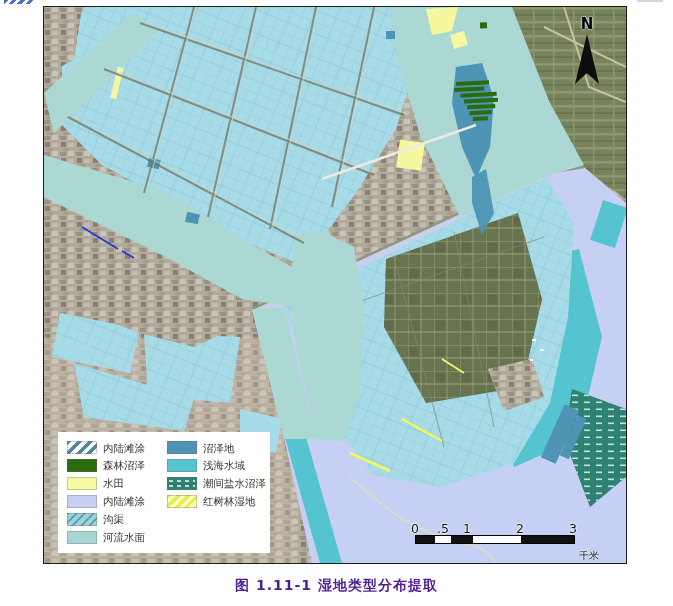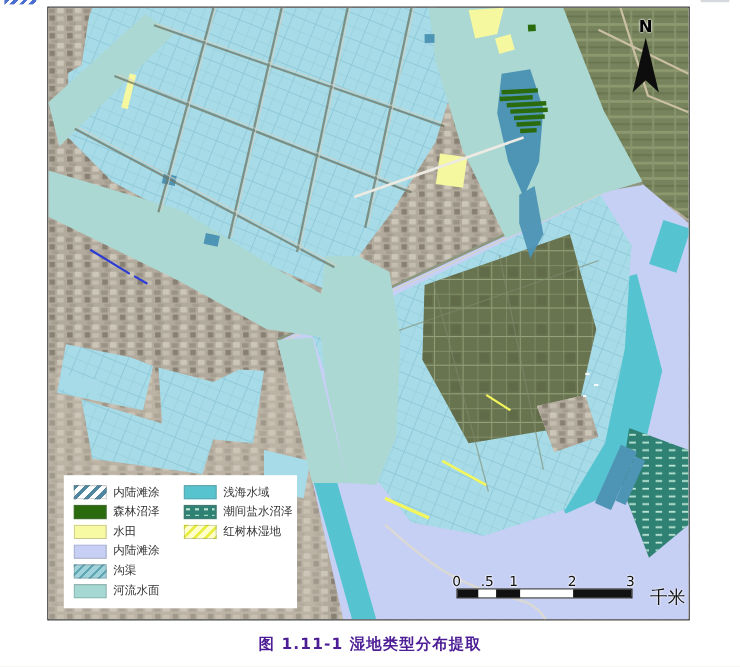--- a/index.html
+++ b/index.html
@@ -33,22 +33,22 @@
         background:repeating-linear-gradient(90deg,#b9e4d4 0 4px,rgba(0,0,0,0) 4px 8px);}
   .sw10::before{top:3px;} .sw10::after{bottom:3px;}
   .sw11{background:repeating-linear-gradient(135deg,#e8ee45 0 3px,#fdfec9 3px 7px);}
   
   .sbar{position:absolute;left:415px;top:521px;z-index:3;color:#111;}
   .sbar .num{position:absolute;top:0;transform:translateX(-50%);font-size:12.5px;
         text-shadow:0 0 2px #fff,0 0 2px #fff,0 0 2px #fff;}
   .sbar .bar{position:absolute;left:0;top:14px;width:158px;height:7px;border:1px solid #000;
         display:flex;background:#fff;}
   .sbar .seg{height:100%;}
-  .sbar .unit{position:absolute;left:164px;top:12px;font-size:16px;white-space:nowrap;
-        text-shadow:0 0 2px #fff,0 0 2px #fff;margin-left:12px;}
+  .sbar .unit{position:absolute;left:164px;top:28px;font-size:10px;white-space:nowrap;
+        text-shadow:0 0 2px #fff,0 0 2px #fff;}
   
   .north{position:absolute;left:562px;top:16px;width:50px;z-index:3;text-align:center;}
   .north .n{display:block;font-size:15px;font-weight:bold;color:#000;line-height:1.1;
         text-shadow:0 0 2px #fff,0 0 2px #fff;}
   .north svg{display:block;margin:1px auto 0;}
   
   .caption{position:absolute;left:0;top:577px;width:100%;text-align:center;
         font-size:14px;font-weight:bold;color:#4c1d95;letter-spacing:1px;}
 </style>
 </head>
@@ -252,20 +252,24 @@
       </div>
     <div class="lg-item">
         <span class="sw sw5"></span>
         <span class="lg-label">沟渠</span>
       </div>
     <div class="lg-item">
         <span class="sw sw6"></span>
         <span class="lg-label">河流水面</span>
       </div>
     <div class="lg-item">
+        <span class="sw sw7"></span>
+        <span class="lg-label">沼泽地</span>
+      </div>
+    <div class="lg-item">
         <span class="sw sw8"></span>
         <span class="lg-label">浅海水域</span>
       </div>
     <div class="lg-item">
         <span class="sw sw10"></span>
         <span class="lg-label">潮间盐水沼泽</span>
       </div>
     <div class="lg-item">
         <span class="sw sw11"></span>
         <span class="lg-label">红树林湿地</span>

